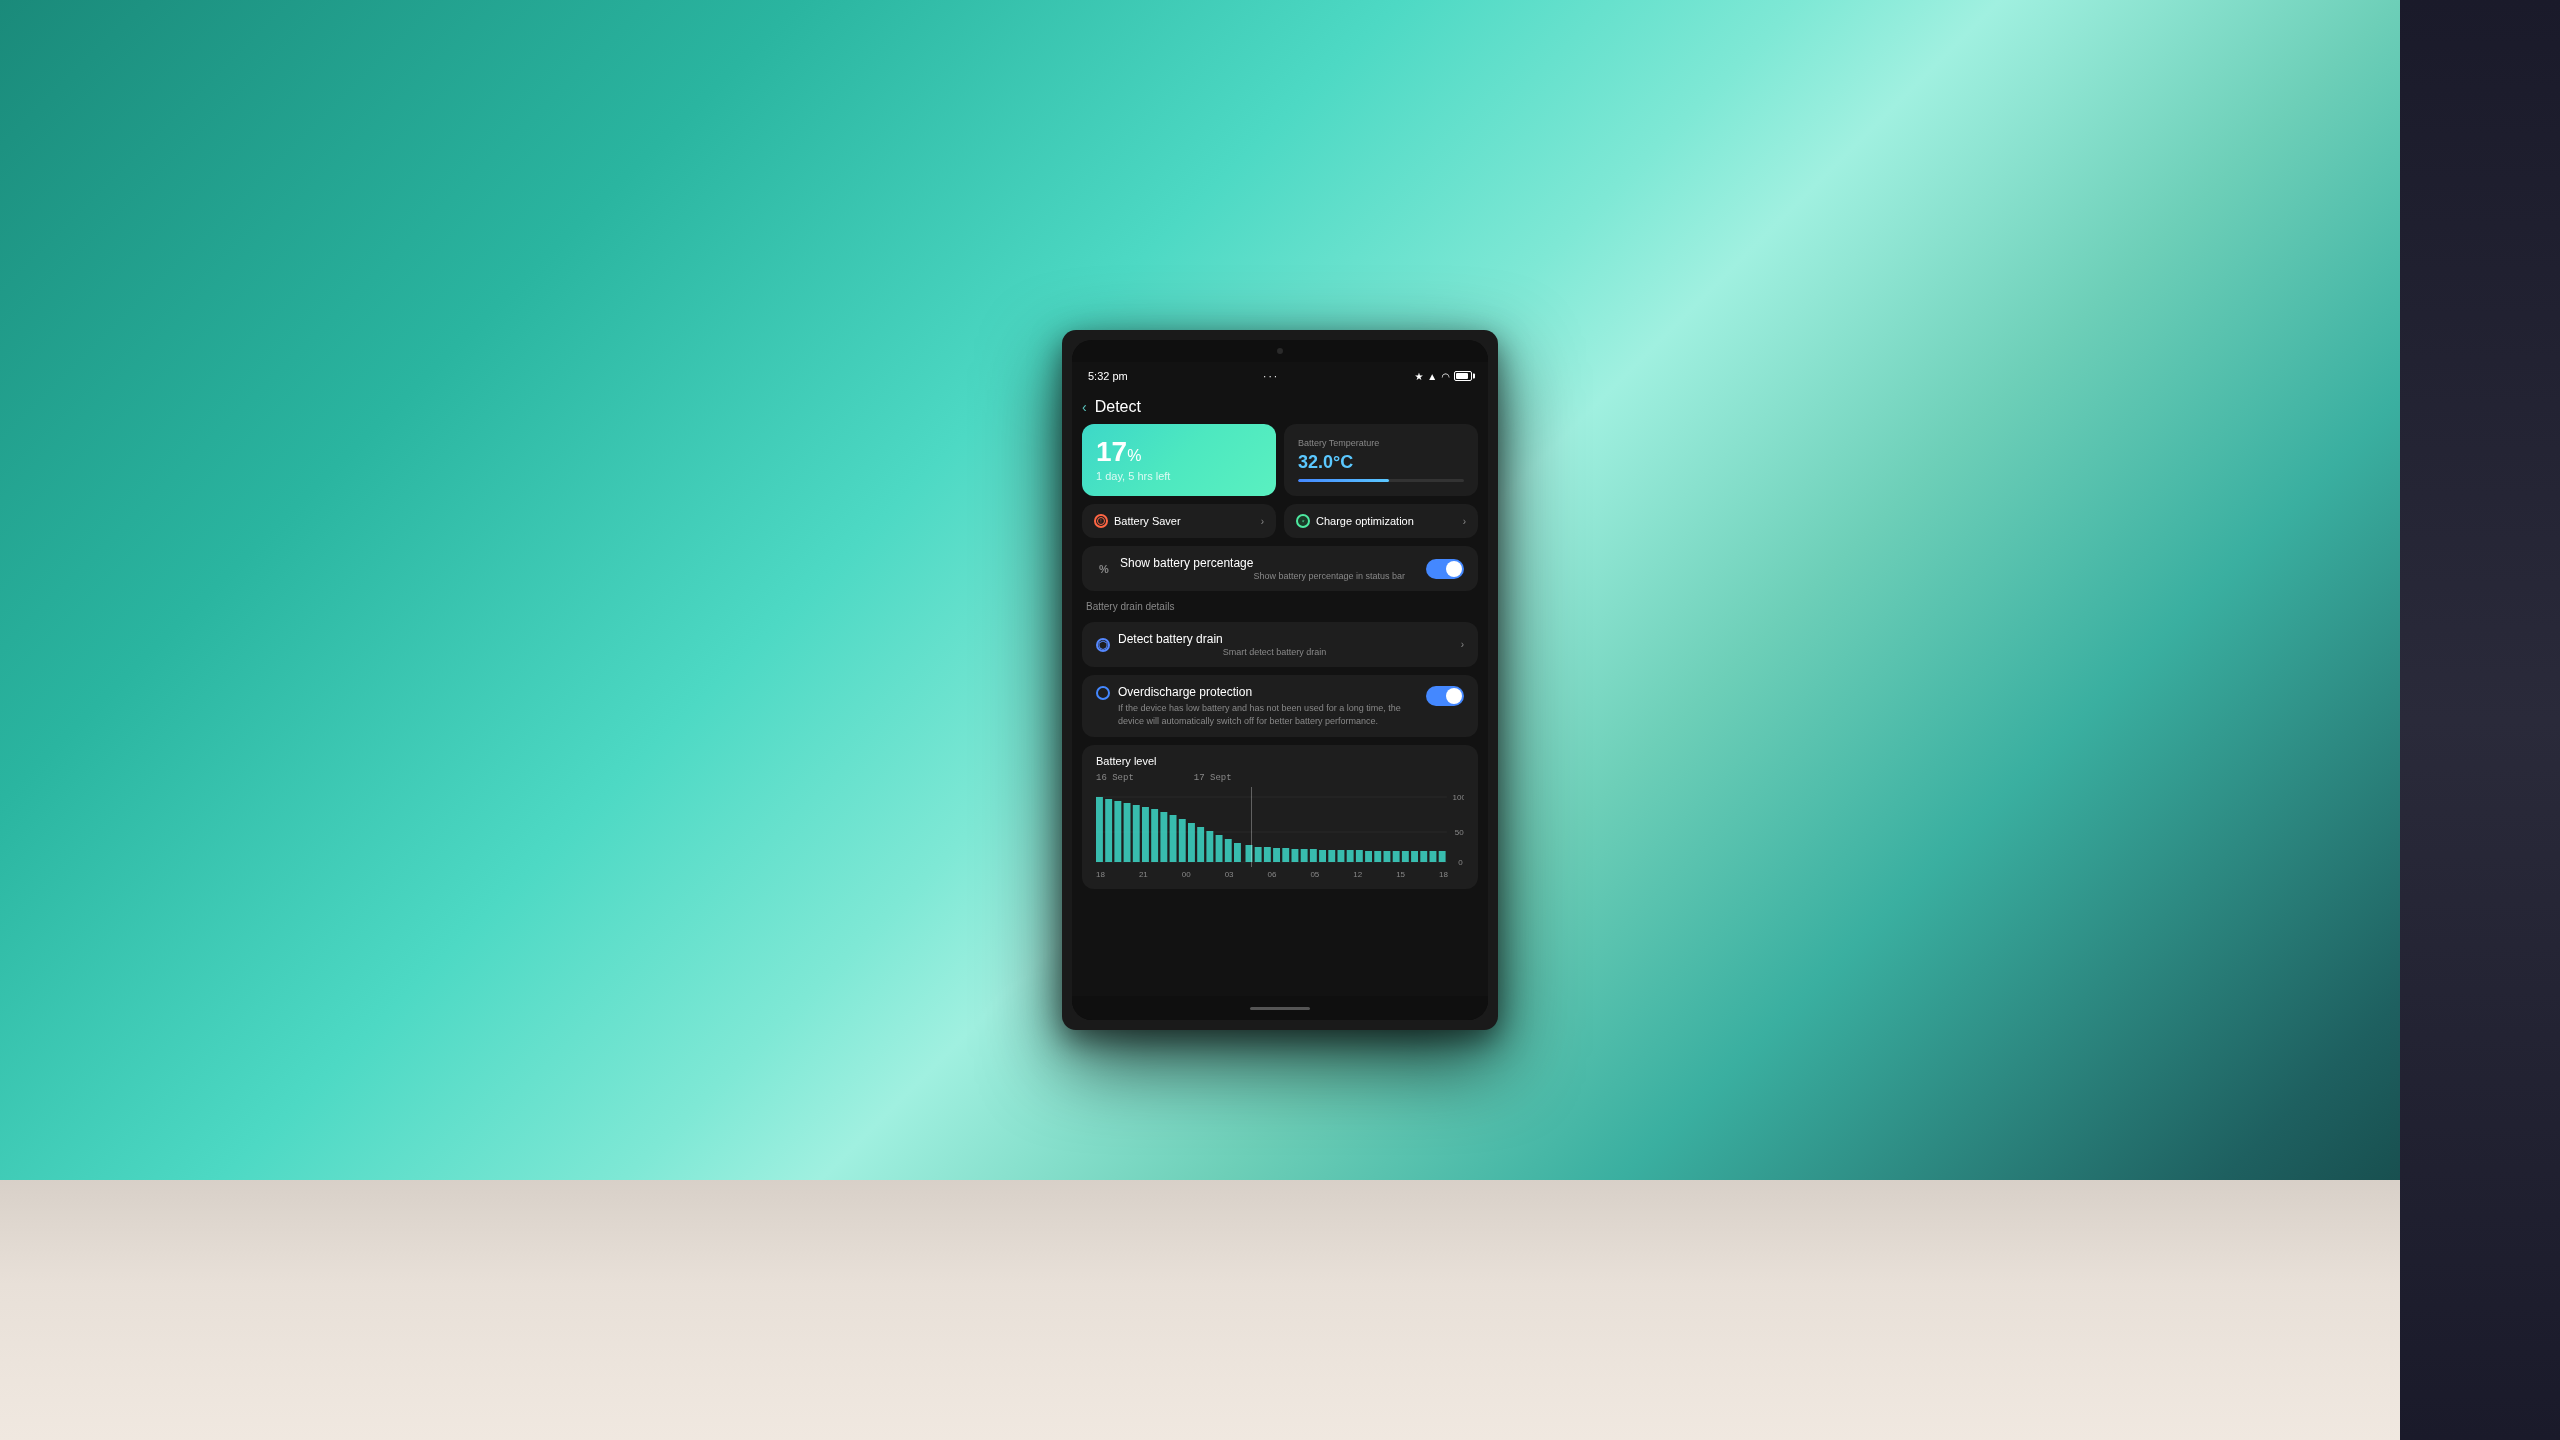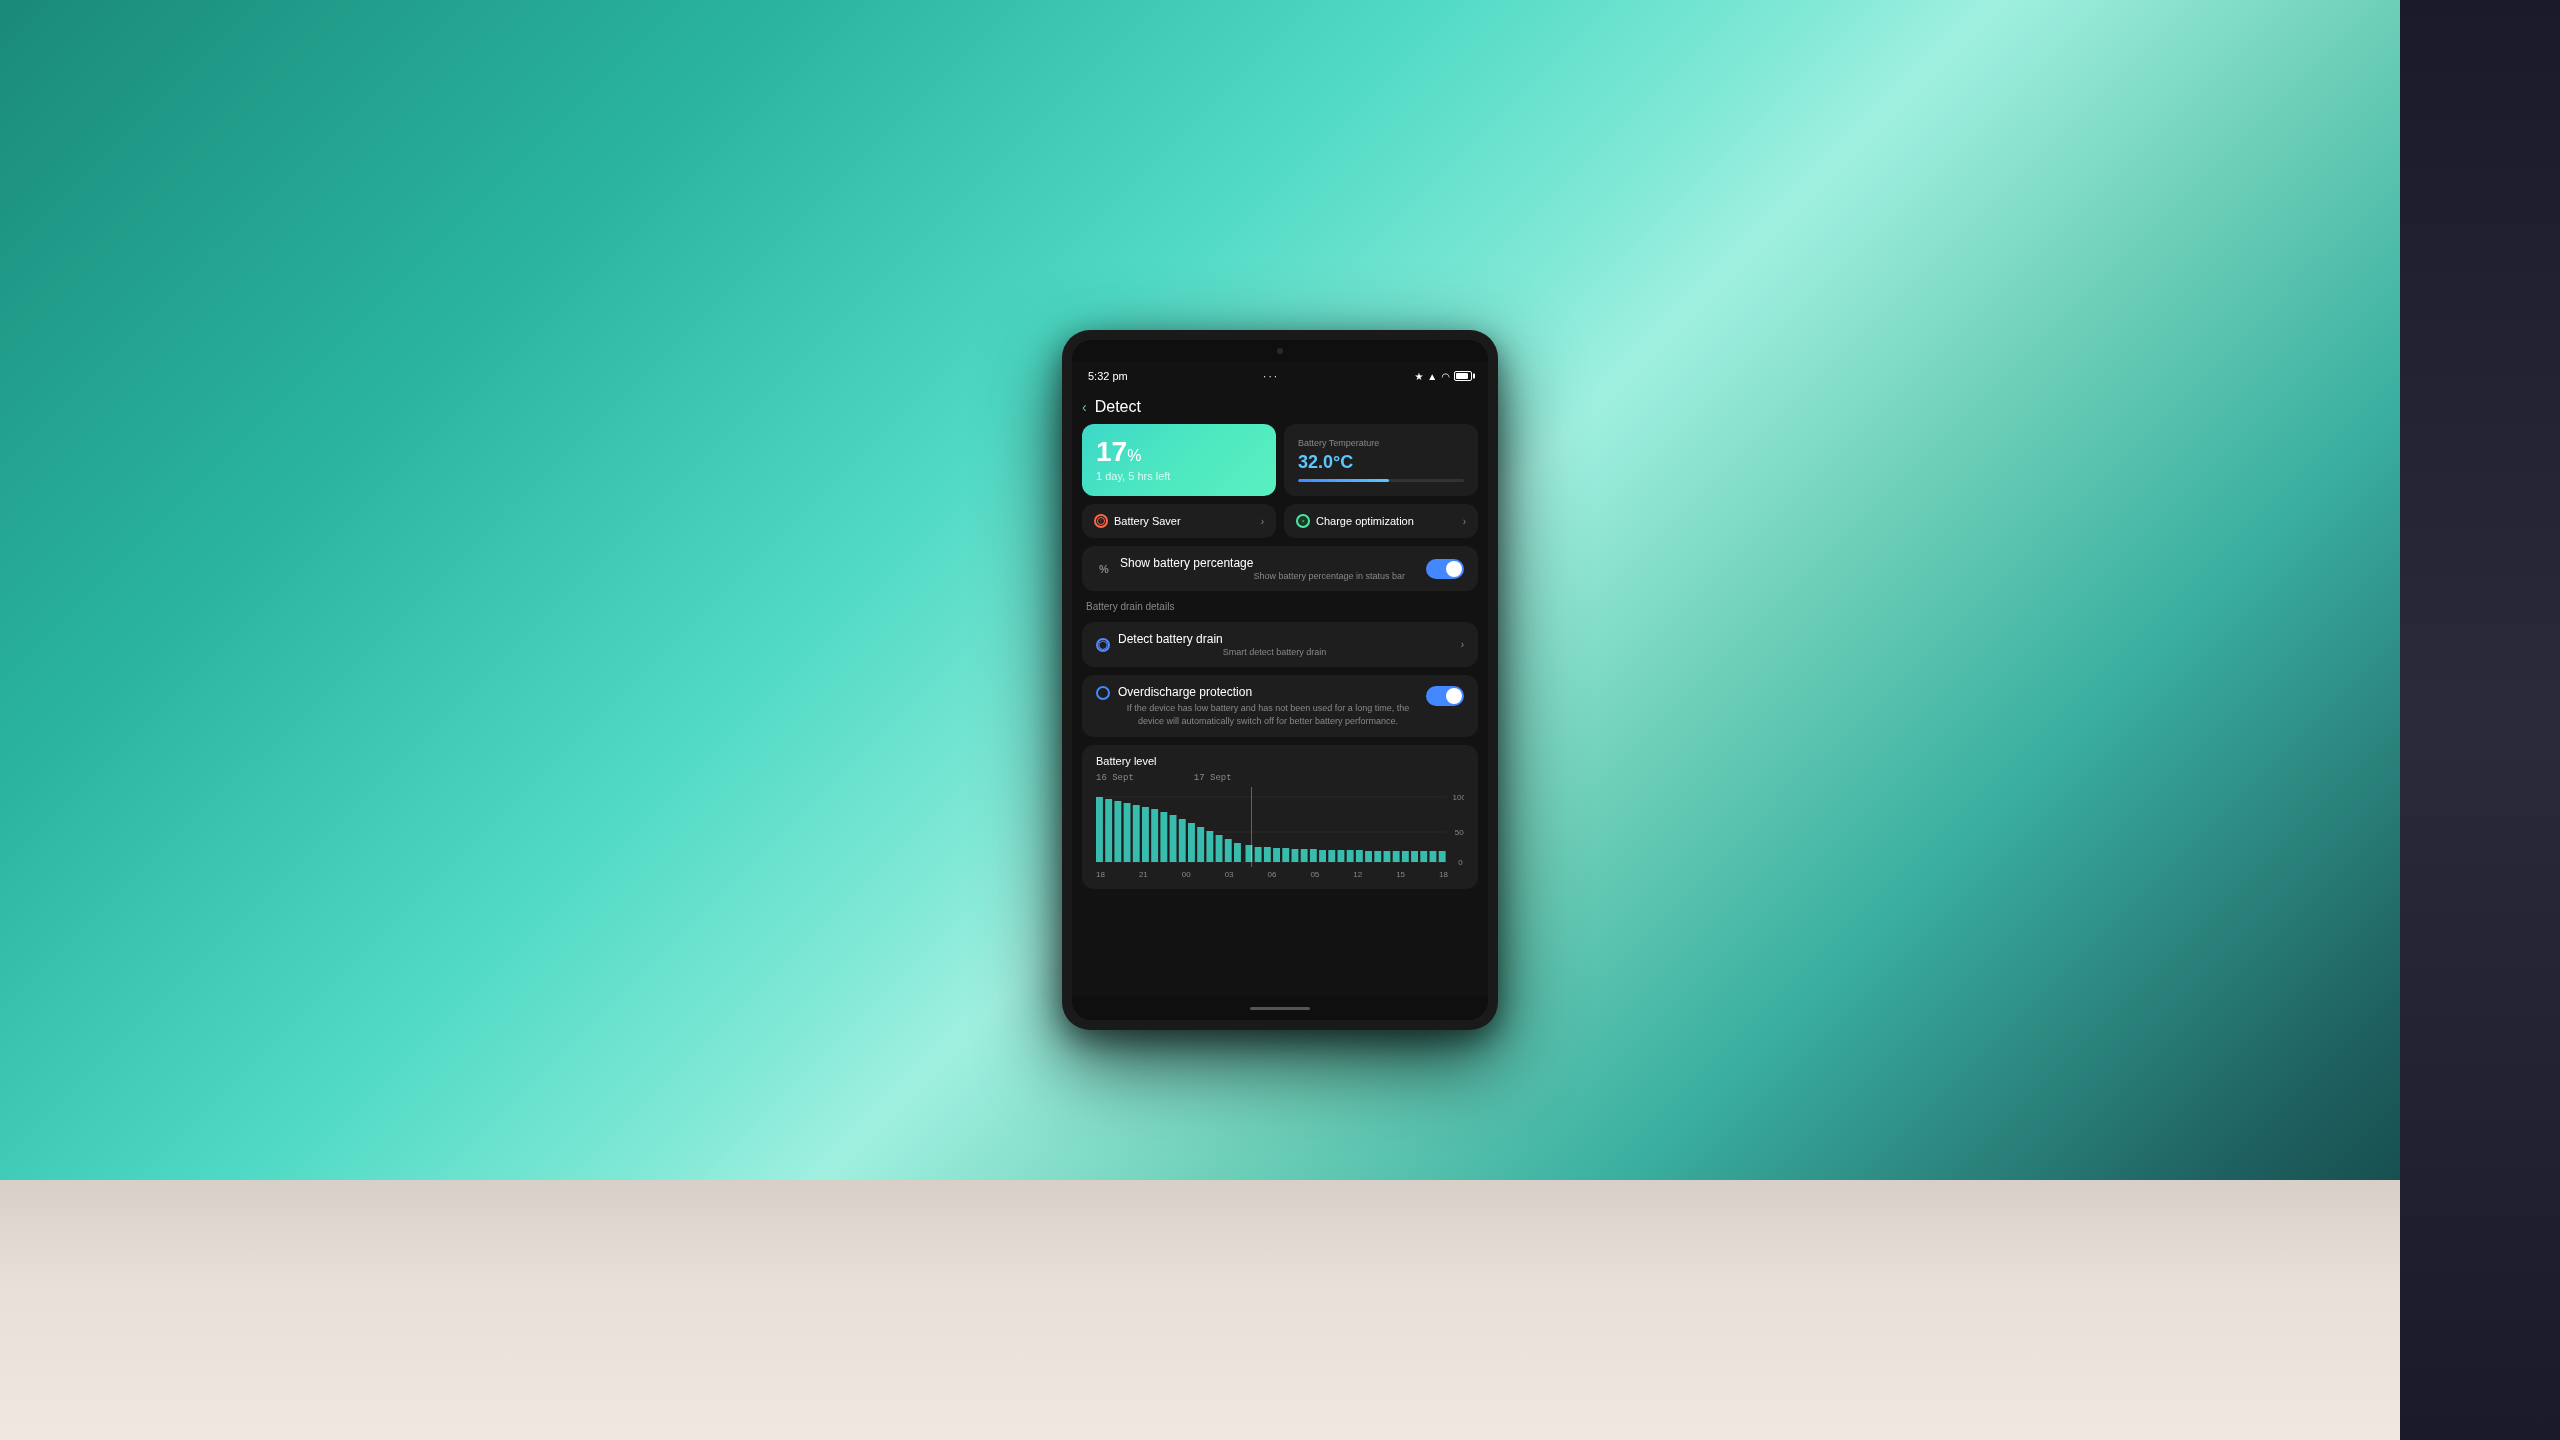--- a/index.html
+++ b/index.html
@@ -40,21 +40,21 @@
     .tablet-wrapper {
       position: relative;
       z-index: 10;
       margin-bottom: 80px;
     }
 
     .tablet-outer {
       width: 436px;
       height: 700px;
       background: #1a1a1a;
-      border-radius: 28px;
+      border-radius: 14px;
       padding: 10px;
       box-shadow: 0 30px 80px rgba(0,0,0,0.7), 0 10px 30px rgba(0,0,0,0.5);
       position: relative;
     }
 
     .tablet-inner {
       width: 100%;
       height: 100%;
       background: #0f0f0f;
       border-radius: 20px;
@@ -443,21 +443,20 @@
       color: #ffffff;
       font-size: 12px;
       font-weight: 500;
       margin-bottom: 3px;
     }
 
     .overdischarge-desc {
       color: #888888;
       font-size: 9px;
       line-height: 1.4;
-      text-align: center;
     }
 
     
     .chart-section {
       background: #1e1e1e;
       border-radius: 12px;
       padding: 10px 14px;
       flex-shrink: 0;
     }
 

